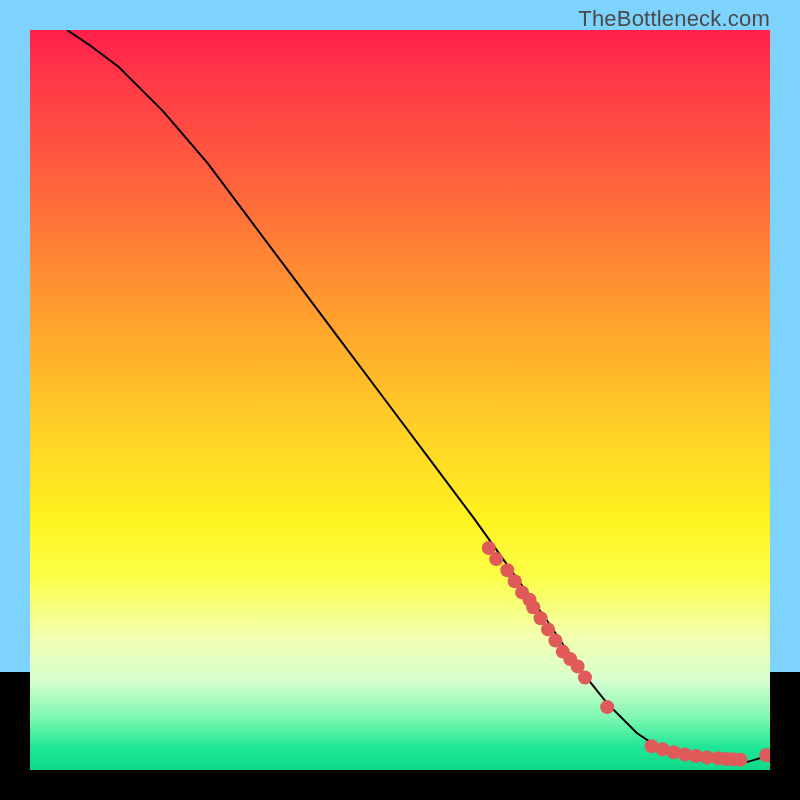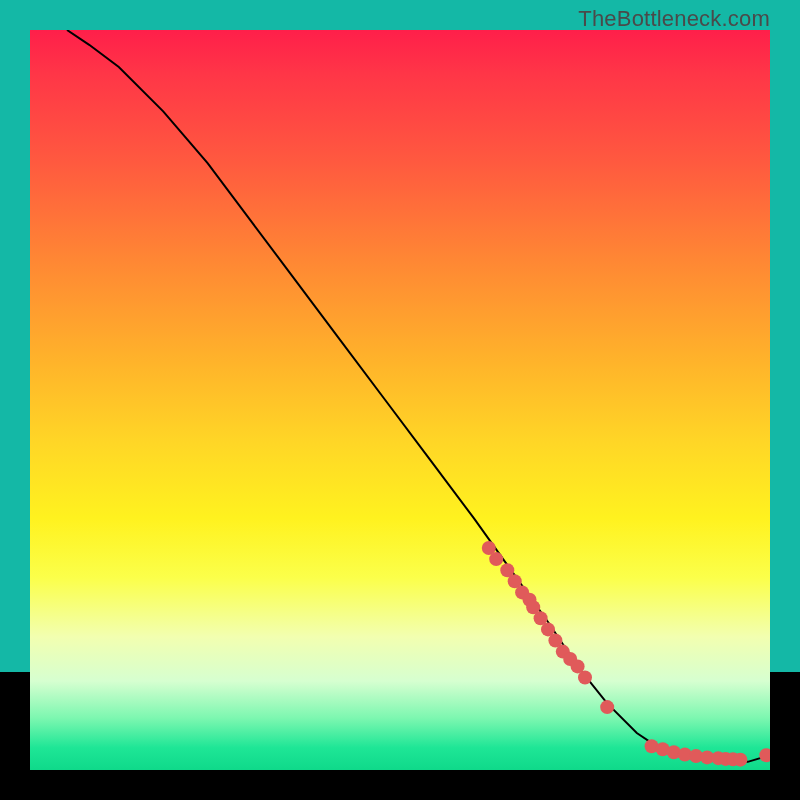--- a/index.html
+++ b/index.html
@@ -8,21 +8,21 @@
     width: 800px;
     height: 800px;
     background: #000;
     overflow: hidden;
     font-family: Arial, Helvetica, sans-serif;
   }
   .frame {
     position: relative;
     width: 800px;
     height: 672px;
-    background: #14b8a6;
+    background: #7dd3fc;
   }
   .plot-area {
     position: absolute;
     left: 30px;
     top: 30px;
     width: 740px;
     height: 740px;
     
     background: linear-gradient(to bottom,
       #ff1f4a 0%,

